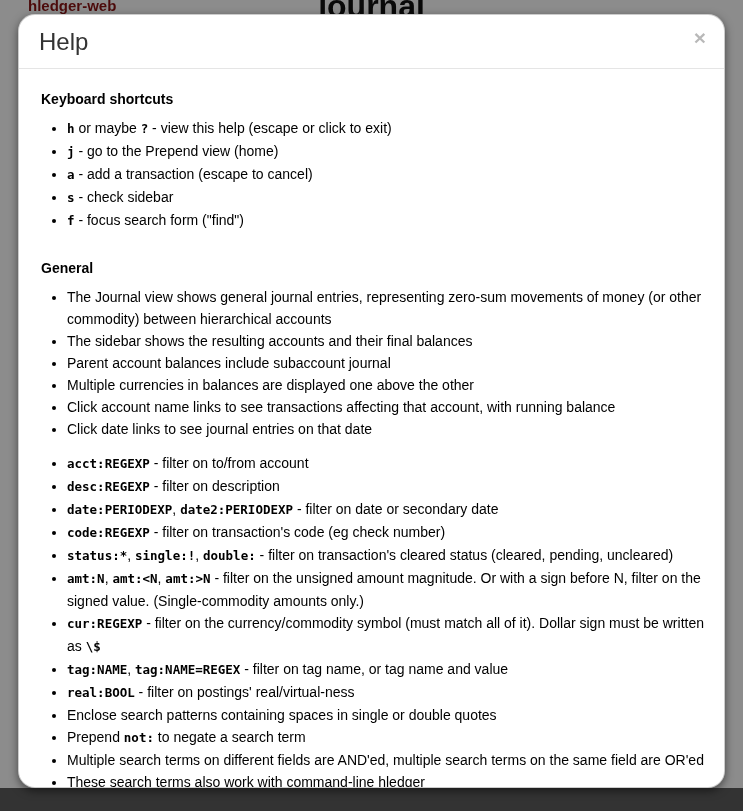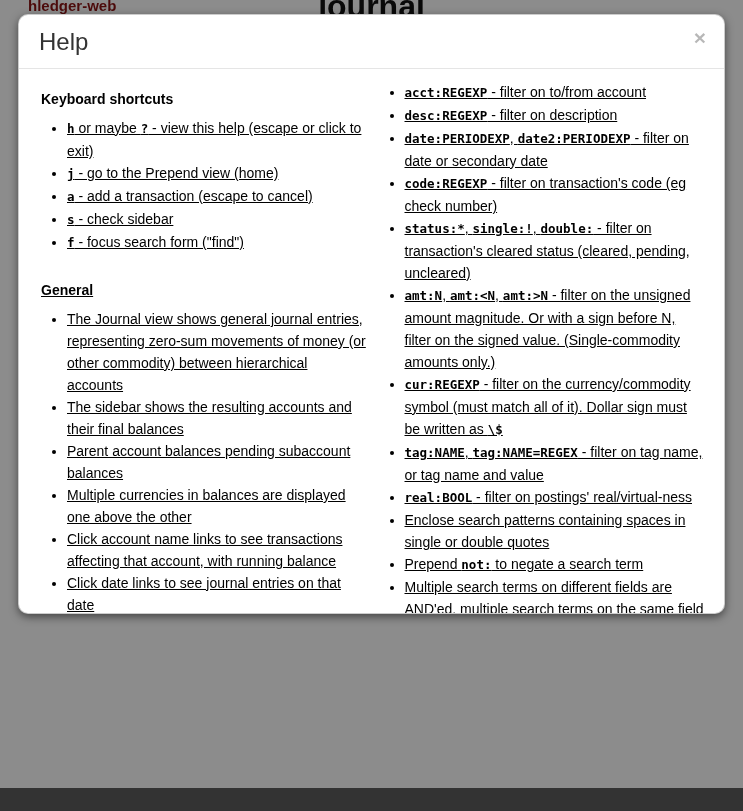--- a/index.html
+++ b/index.html
@@ -24,25 +24,25 @@
   .page-footer {
     position:absolute; left:0; right:0; bottom:0; height:23px;
     background:#5e5e5e;
   }
 
   
   .backdrop { position:absolute; inset:0; background:rgba(0,0,0,0.45); }
 
   
   .modal {
-    position:absolute; left:18px; top:14px; width:707px; height:600px;
+    position:absolute; left:18px; top:14px; width:707px; height:774px;
     box-sizing:border-box;
     background:#fff;
     border:1px solid rgba(0,0,0,0.2);
-    border-radius:10px;
+    border-radius:17px;
     box-shadow:0 3px 9px rgba(0,0,0,0.5);
     overflow:hidden;
   }
   .modal-header {
     position:relative;
     padding:13px 15px 11px 20px;
     border-bottom:1px solid #e5e5e5;
   }
   .modal-title {
     margin:0; font-size:24px; font-weight:500; color:#333; line-height:1.2;
@@ -51,33 +51,34 @@
     position:absolute; top:10px; right:14px;
     background:none; border:0; padding:2px 4px;
     font-size:21px; font-weight:bold; line-height:1;
     color:#000; opacity:0.28; cursor:pointer;
     font-family:"Liberation Sans", sans-serif;
   }
   .modal-body {
     display:flex; gap:12px;
     padding:12px 20px 16px 22px;
     color:#000;
+    flex-direction:column;
   }
   .col { flex:1 1 0; min-width:0; }
 
   .section-heading {
     font-size:14px; font-weight:bold; color:#000;
     margin:10px 0 10px;
   }
-  .section + .section .section-heading { margin-top:28px;text-decoration:underline; }
+  .section + .section .section-heading { margin-top:28px; }
 
   ul.help-list { margin:0; padding:0 0 0 26px; }
   ul.help-list li {
     font-size:14px; line-height:22px; color:#000;
-    margin:0; padding:0;text-decoration:underline;
+    margin:0; padding:0;
   }
   ul.help-list code {
     font-family:"DejaVu Sans Mono", "Liberation Mono", monospace;
     font-weight:bold; font-size:12.5px; color:#000;
     background:none; padding:0;
   }
 </style>
 </head>
 <body>
 
@@ -107,21 +108,21 @@
             <li><code>a</code><span> - add a transaction (escape to cancel)</span></li>
             <li><code>s</code><span> - check sidebar</span></li>
             <li><code>f</code><span> - focus search form ("find")</span></li>
           </ul>
       </div>
       <div class="section">
         <div class="section-heading">General</div>
         <ul class="help-list">
             <li><span>The Journal view shows general journal entries, representing zero-sum movements of money (or other commodity) between hierarchical accounts</span></li>
             <li><span>The sidebar shows the resulting accounts and their final balances</span></li>
-            <li><span>Parent account balances pending subaccount balances</span></li>
+            <li><span>Parent account balances include subaccount journal</span></li>
             <li><span>Multiple currencies in balances are displayed one above the other</span></li>
             <li><span>Click account name links to see transactions affecting that account, with running balance</span></li>
             <li><span>Click date links to see journal entries on that date</span></li>
           </ul>
       </div>
     </div>
 
     <div class="col">
       <div class="section">
         <ul class="help-list">

